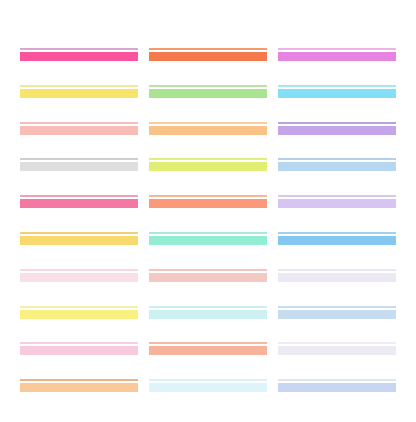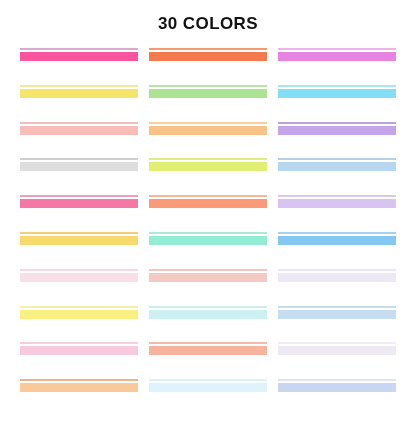--- a/index.html
+++ b/index.html
@@ -65,21 +65,20 @@
     left: 0;
     width: 118px;
     height: 9px;
   }
 </style>
 </head>
 <body>
 
 <div id="page">
 
-  <div id="title">30 COLORS</div>
 
   <div id="swatch-grid">
       <div class="swatch-row" style="top: 0px;">
         <div class="swatch col-0">
           <div class="swatch-thin" style="background: rgb(217, 168, 210);"></div>
           <div class="swatch-bar" style="background: rgb(250, 84, 159);"></div>
         </div>
         <div class="swatch col-1">
           <div class="swatch-thin" style="background: rgb(245, 154, 110);"></div>
           <div class="swatch-bar" style="background: rgb(244, 121, 76);"></div>

